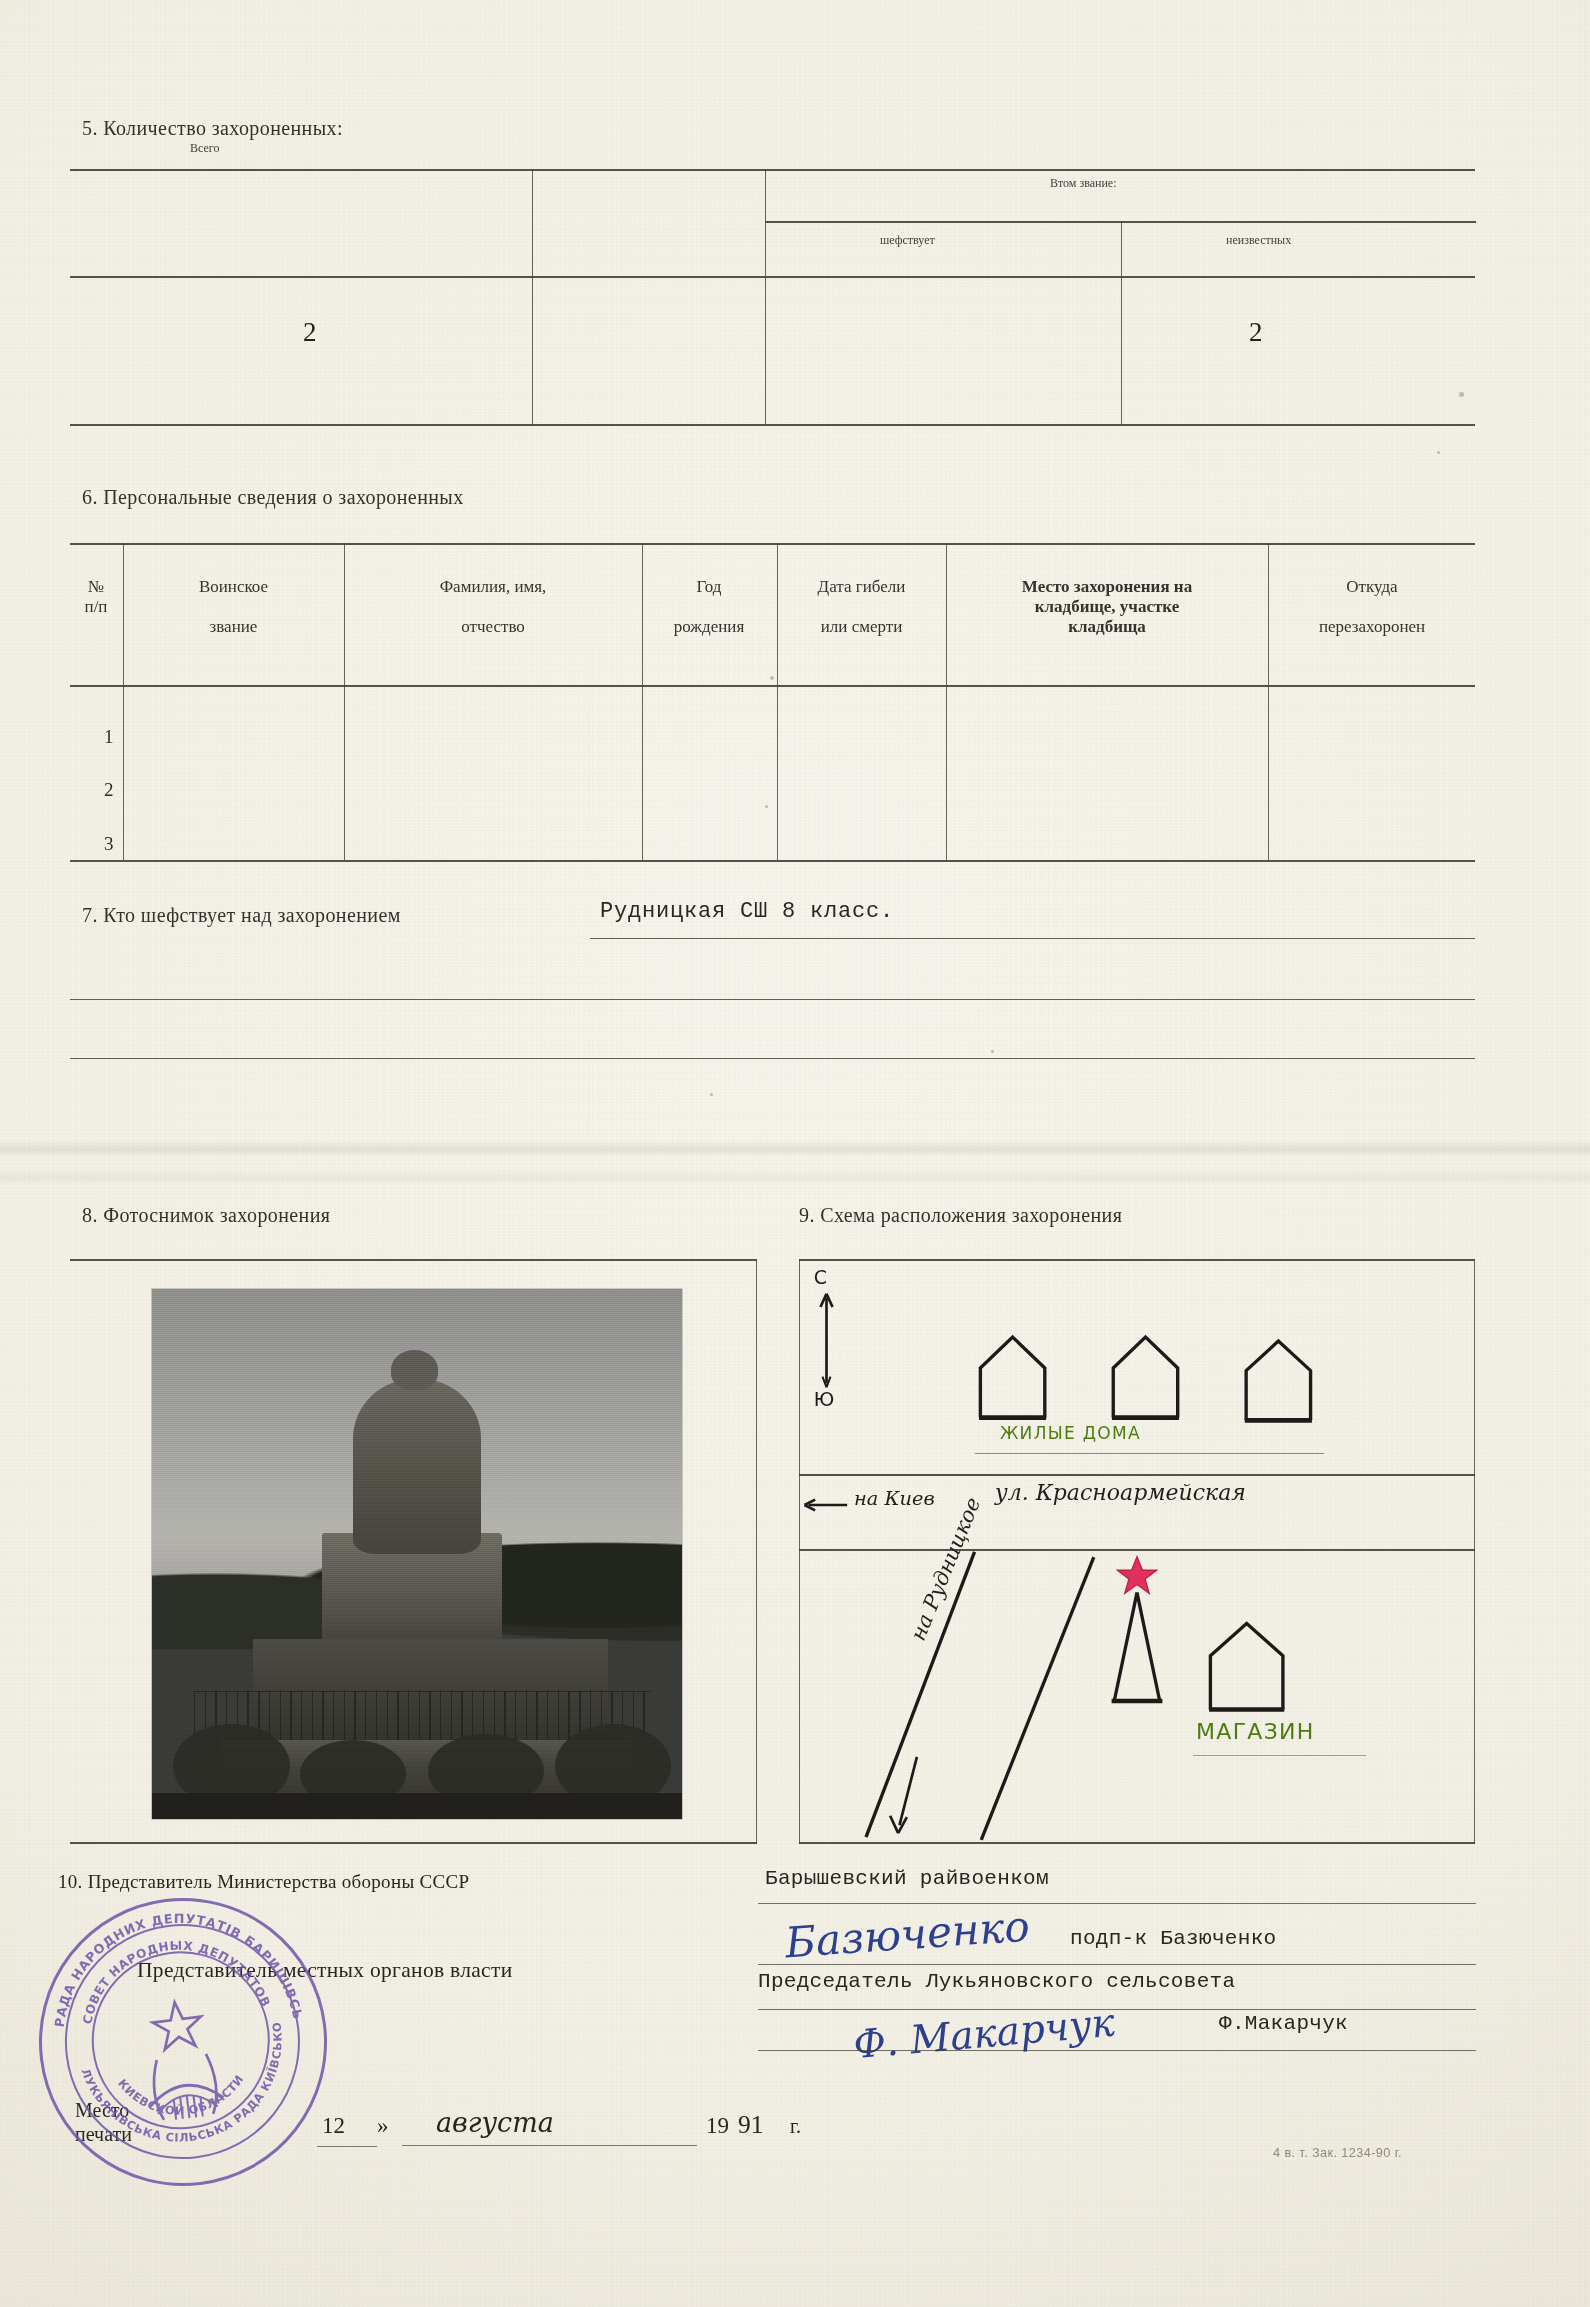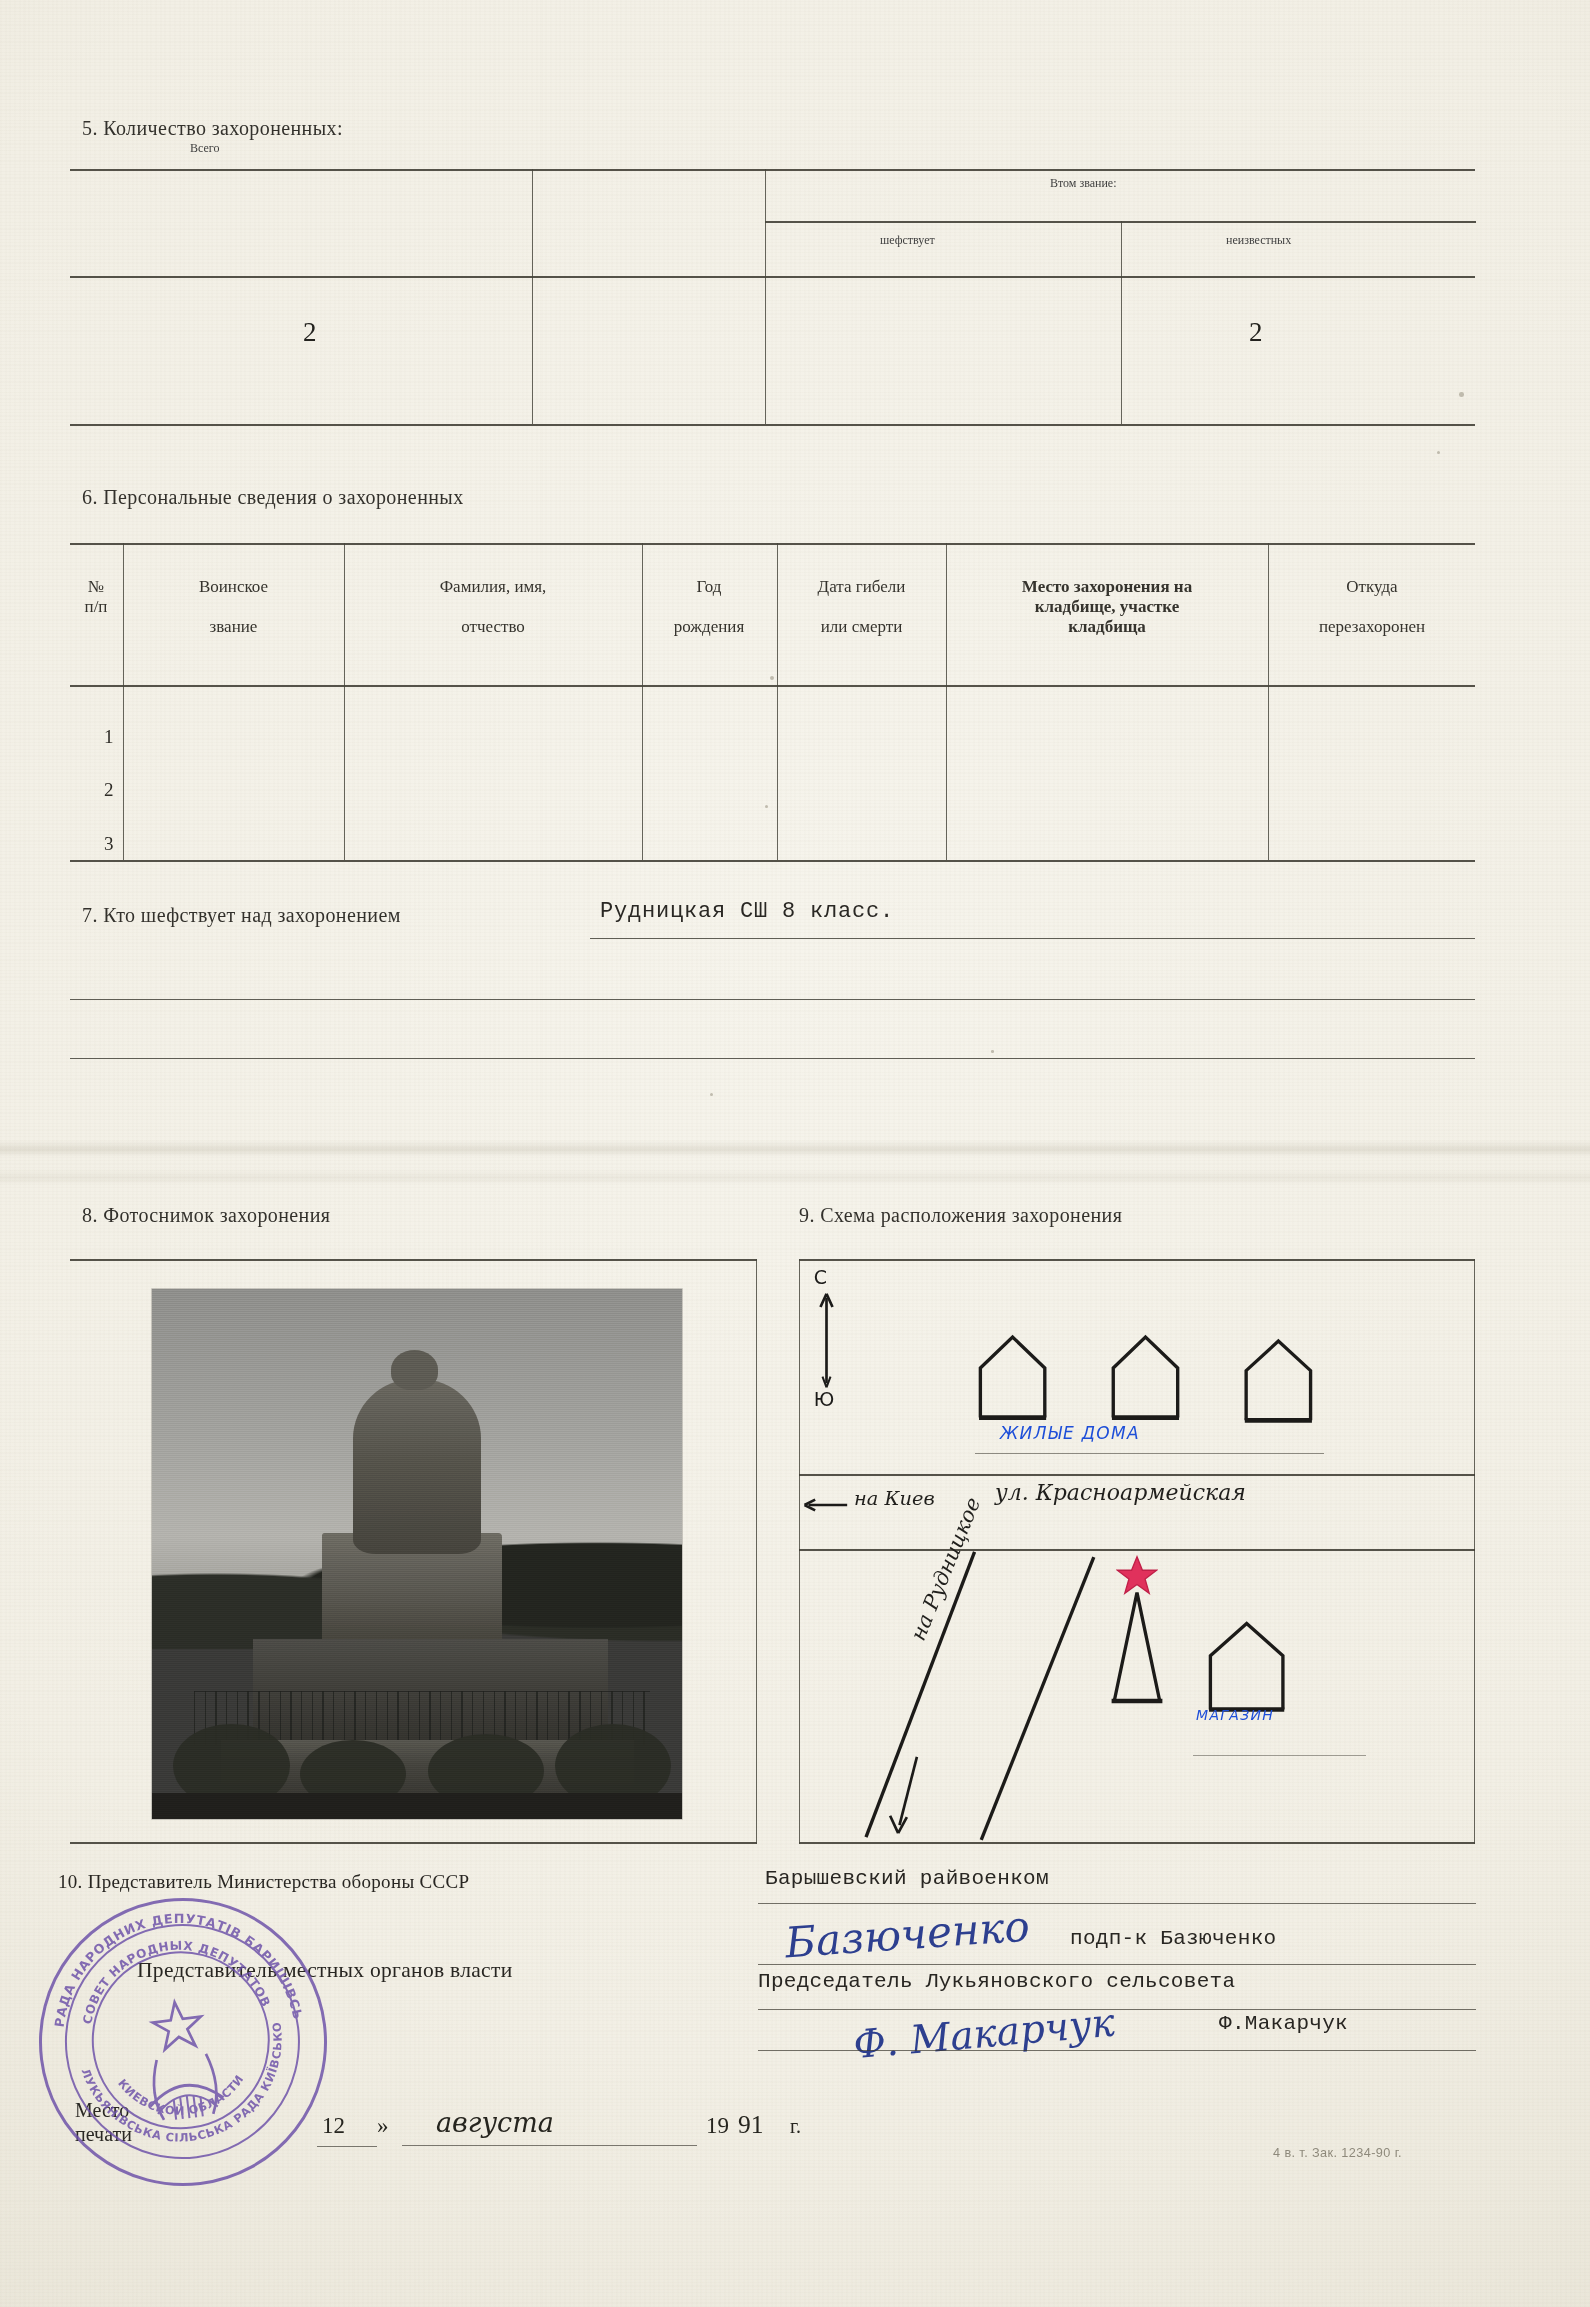--- a/index.html
+++ b/index.html
@@ -149,23 +149,22 @@
     mix-blend-mode:overlay;
   }
 
   
   .schema{position:absolute;}
   .hand-print{
     position:absolute;
     font-family:"DejaVu Sans", sans-serif;
     font-size:17px;
     letter-spacing:1.3px;
-    color:#1d4ed8;
-    white-space:nowrap;
-    font-style:italic;
+    color:#4d7c0f;
+    white-space:nowrap;
   }
   .hand-cursive{
     position:absolute;
     font-family:"DejaVu Serif", serif;
     font-style:italic;
     font-size:19.4px;
     color:#201f1c;
     white-space:nowrap;
   }
   .compass-letter{
@@ -377,21 +376,21 @@
       <line x1="14" y1="190" x2="90" y2="190" stroke="#1c1b19" stroke-width="7"></line>
     </svg>
     <svg style="position:absolute;left:317px;top:295px;" width="42" height="42" viewBox="0 0 62 62">
       <path d="M31 4 L39 24 L60 24 L43 37 L49 58 L31 45 L13 58 L19 37 L2 24 L23 24 Z" fill="#e0315c" stroke="#c02048" stroke-width="2"></path>
     </svg>
 
     <svg style="position:absolute;left:402px;top:355px;" width="94" height="101" viewBox="0 0 140 150">
       <path d="M14 142 L14 62 L68 14 L122 62 L122 142" stroke="#1c1b19" stroke-width="5" fill="none"></path>
       <line x1="12" y1="142" x2="124" y2="142" stroke="#1c1b19" stroke-width="7"></line>
     </svg>
-    <div class="hand-print" style="left:397px;top:448px;font-size:14px;">МАГАЗИН</div>
+    <div class="hand-print" style="left:397px;top:460px;font-size:22px;">МАГАЗИН</div>
     <div class="rule thin" style="left:394px;width:173px;top:496px;border-top-width:1.3px;opacity:.45;"></div>
   </div>
 
   <div class="sig-typed" style="left:58px;top:1871px;font-family:'Liberation Serif',serif;font-size:19px;">10. Представитель Министерства обороны СССР</div>
   <div class="sig-typed" style="left:765px;top:1867px;">Барышевский райвоенком</div>
   <div class="rule thin" style="left:758px;width:718px;top:1903px;opacity:.7;"></div>
 
   <div class="sig-ink" style="left:785px;top:1910px;font-size:42px;transform:rotate(-4deg);">Базюченко</div>
   <div class="sig-typed" style="left:1070px;top:1927px;">подп-к Базюченко</div>
   <div class="rule thin" style="left:758px;width:718px;top:1964px;opacity:.7;"></div>

